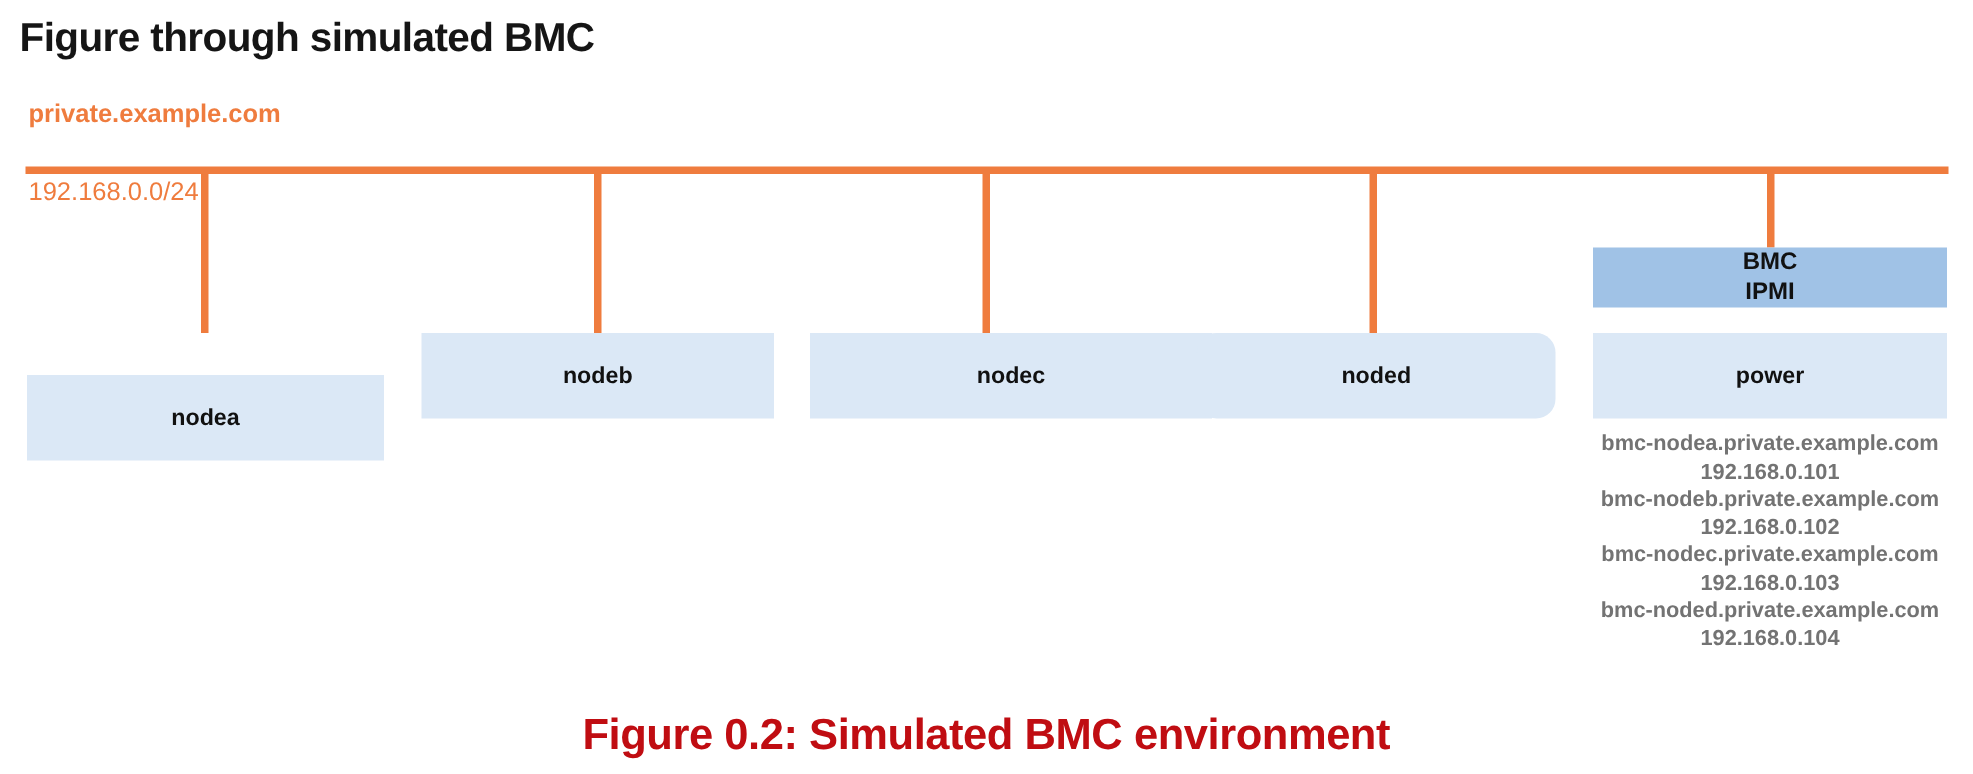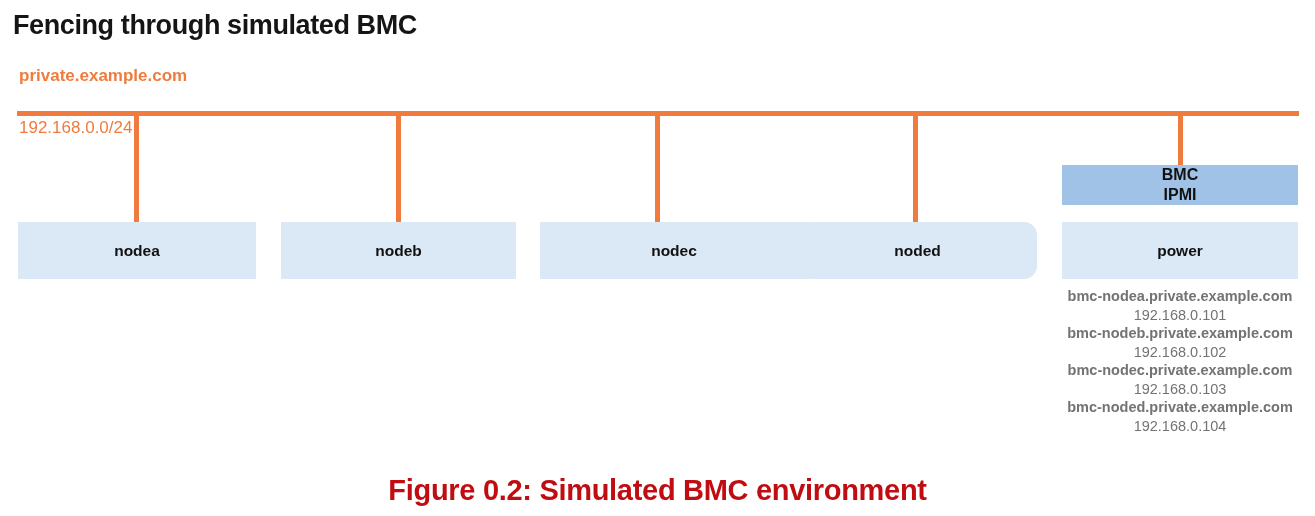--- a/index.html
+++ b/index.html
@@ -55,21 +55,21 @@
     top: 222px;
     height: 57px;
     background: var(--node-fill, #DBE8F6);
     display: flex;
     align-items: center;
     justify-content: center;
     font-size: 15.5px;
     font-weight: bold;
     color: #111111;
   }
-  .node-a { left: 18px;  width: 238px; }
+  .node-a { left: 18px;  width: 238px; margin-top: 28px; }
   .node-b { left: 281px; width: 235px; }
   .node-c { left: 540px; width: 268px; }
   .node-d { left: 798px; width: 239px; border-radius: 13px; }
   .bmc-header {
     position: absolute;
     left: 1062px;
     top: 165px;
     width: 236px;
     height: 40px;
     background: var(--bmc-header-fill, #A0C2E6);
@@ -87,39 +87,39 @@
     position: absolute;
     left: 1052px;
     top: 287px;
     width: 256px;
     text-align: center;
     font-size: 14.5px;
     line-height: 18.5px;
     color: #737373;
   }
   .bmc-host { font-weight: bold; }
-  .bmc-ip { font-weight: normal; }
+  .bmc-ip { font-weight: bold; }
   .caption {
     position: absolute;
     left: 0;
     top: 474px;
     width: 100%;
     text-align: center;
     font-size: 29px;
     font-weight: 800;
     letter-spacing: -0.3px;
     color: var(--caption-red, #C00D12);
   }
 </style>
 </head>
 <body>
 
 <div class="page">
 
-  <div class="title">Fencing through simulated BMC</div>
+  <div class="title">Figure through simulated BMC</div>
 
   <div class="net-label">
     <div class="net-domain">private.example.com</div>
     <div class="net-cidr">192.168.0.0/24</div>
   </div>
 
   <div class="bus"></div>
   <div class="drop drop-a"></div>
   <div class="drop drop-b"></div>
   <div class="drop drop-c"></div>

